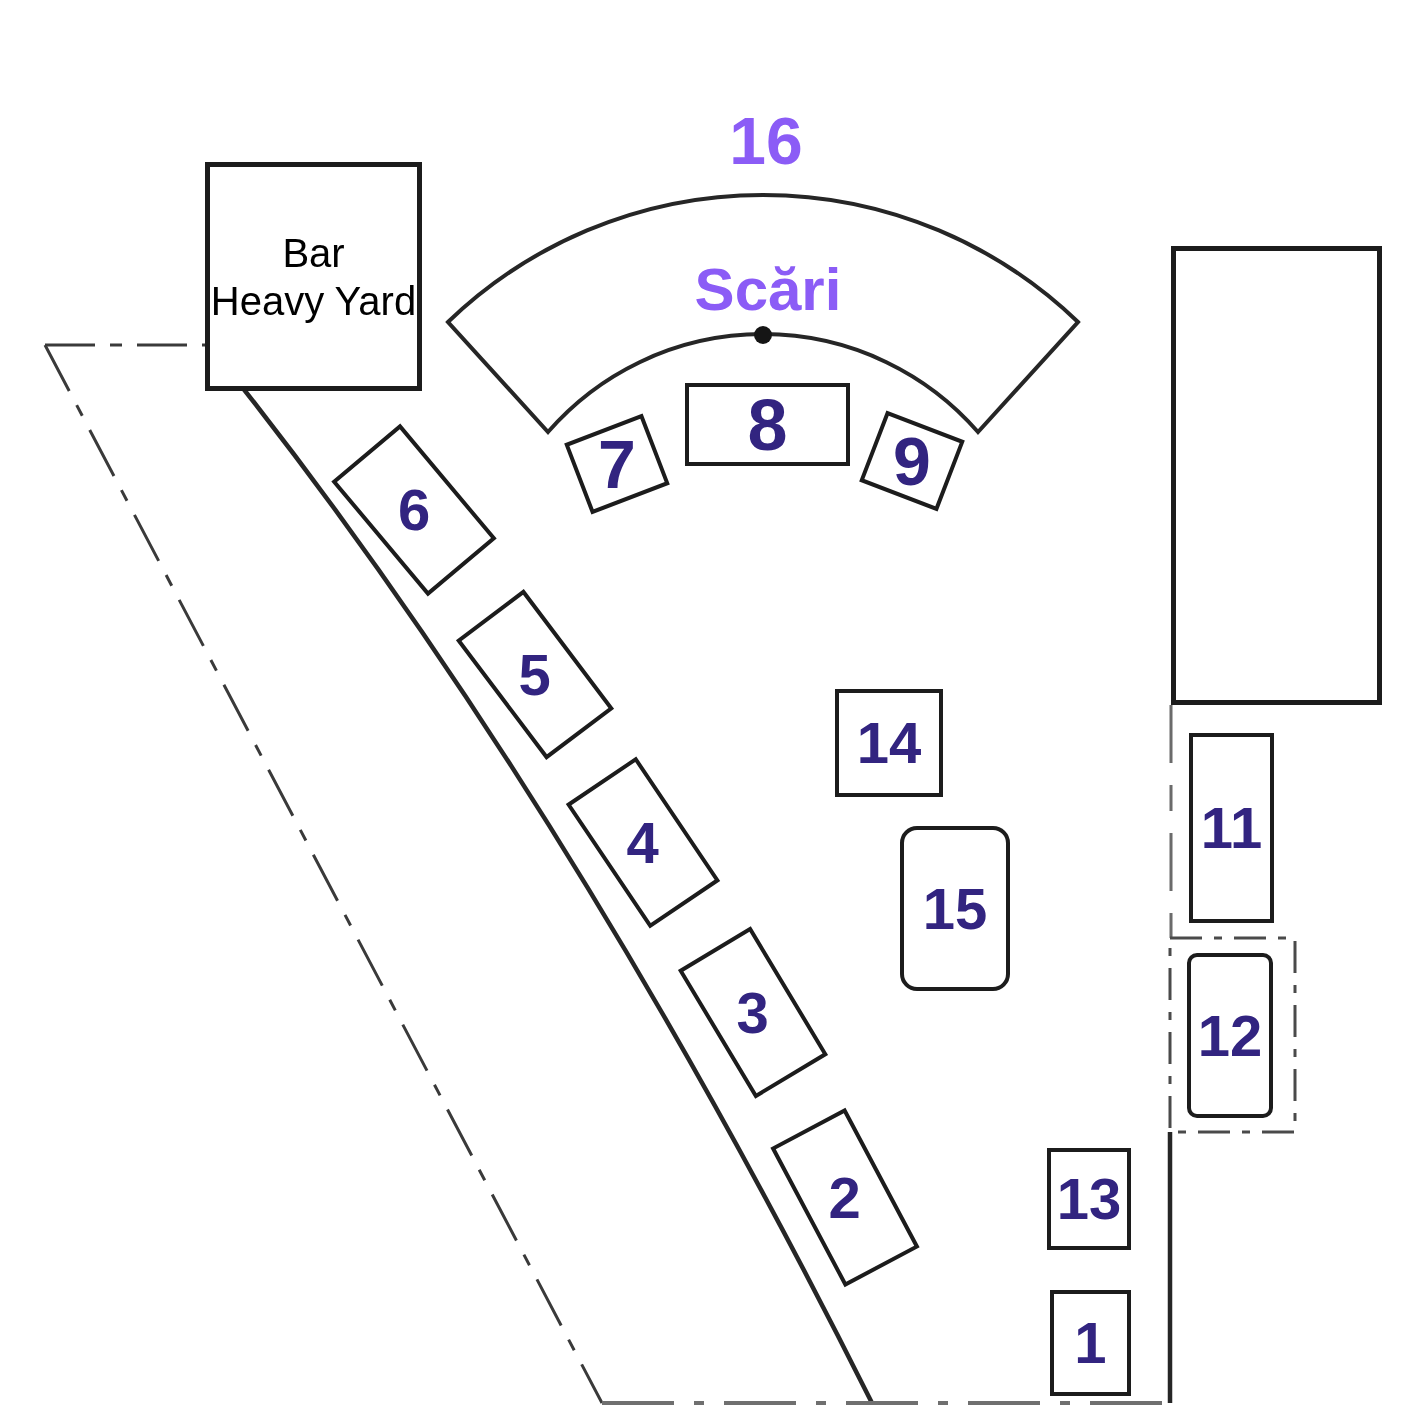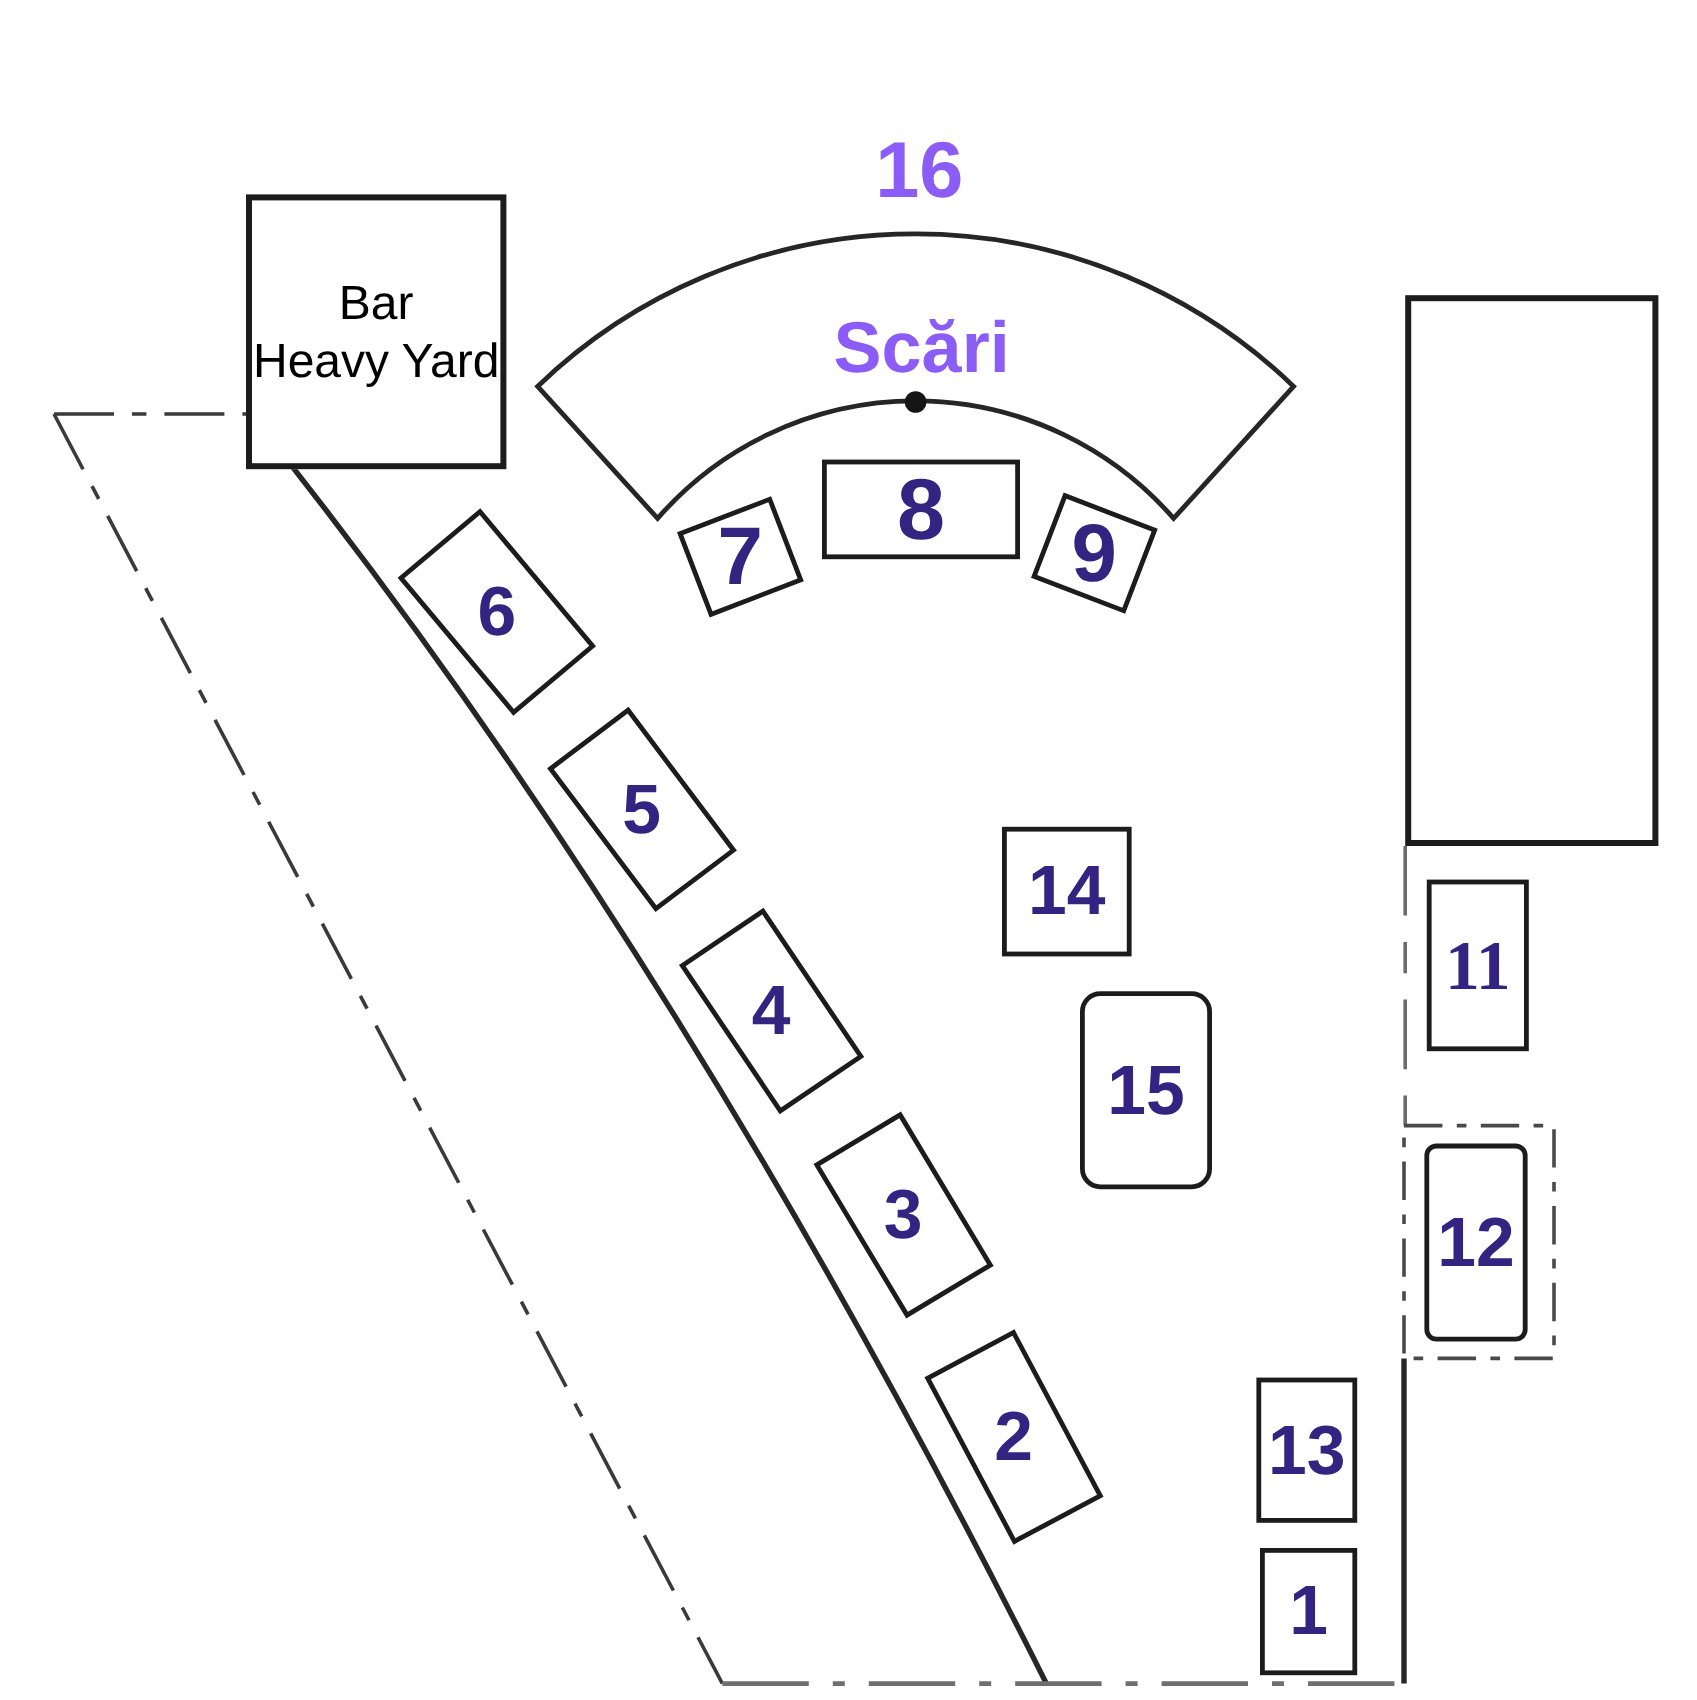--- a/index.html
+++ b/index.html
@@ -95,29 +95,29 @@
   <div class="tbl" style="left:685px;top:383px;width:165px;height:83px;">
     <span class="num" style="font-size:72px;">8</span>
   </div>
   <div class="tbl" style="left:870px;top:423px;width:84px;height:76px;transform:rotate(21deg);">
     <span class="num" style="font-size:68px;transform:rotate(-21deg);">9</span>
   </div>
 
   <div class="tbl thick" style="left:1171px;top:246px;width:211px;height:459px;"></div>
 
 
-  <div class="tbl" style="left:1189px;top:733px;width:85px;height:143px;font-family:Liberation Serif, serif;">
+  <div class="tbl" style="left:1189px;top:733px;width:85px;height:190px;">
     <span class="num">11</span>
   </div>
 
   <div class="tbl" style="left:1187px;top:953px;width:86px;height:165px;border-radius:10px;">
     <span class="num">12</span>
   </div>
 
-  <div class="tbl" style="left:1047px;top:1148px;width:84px;height:121px;justify-content:center;">
+  <div class="tbl" style="left:1047px;top:1148px;width:84px;height:102px;justify-content:center;">
     <span class="num">13</span>
   </div>
 
   <div class="tbl" style="left:1050px;top:1290px;width:81px;height:106px;">
     <span class="num">1</span>
   </div>
 
   <div class="tbl" style="left:835px;top:689px;width:108px;height:108px;">
     <span class="num">14</span>
   </div>

